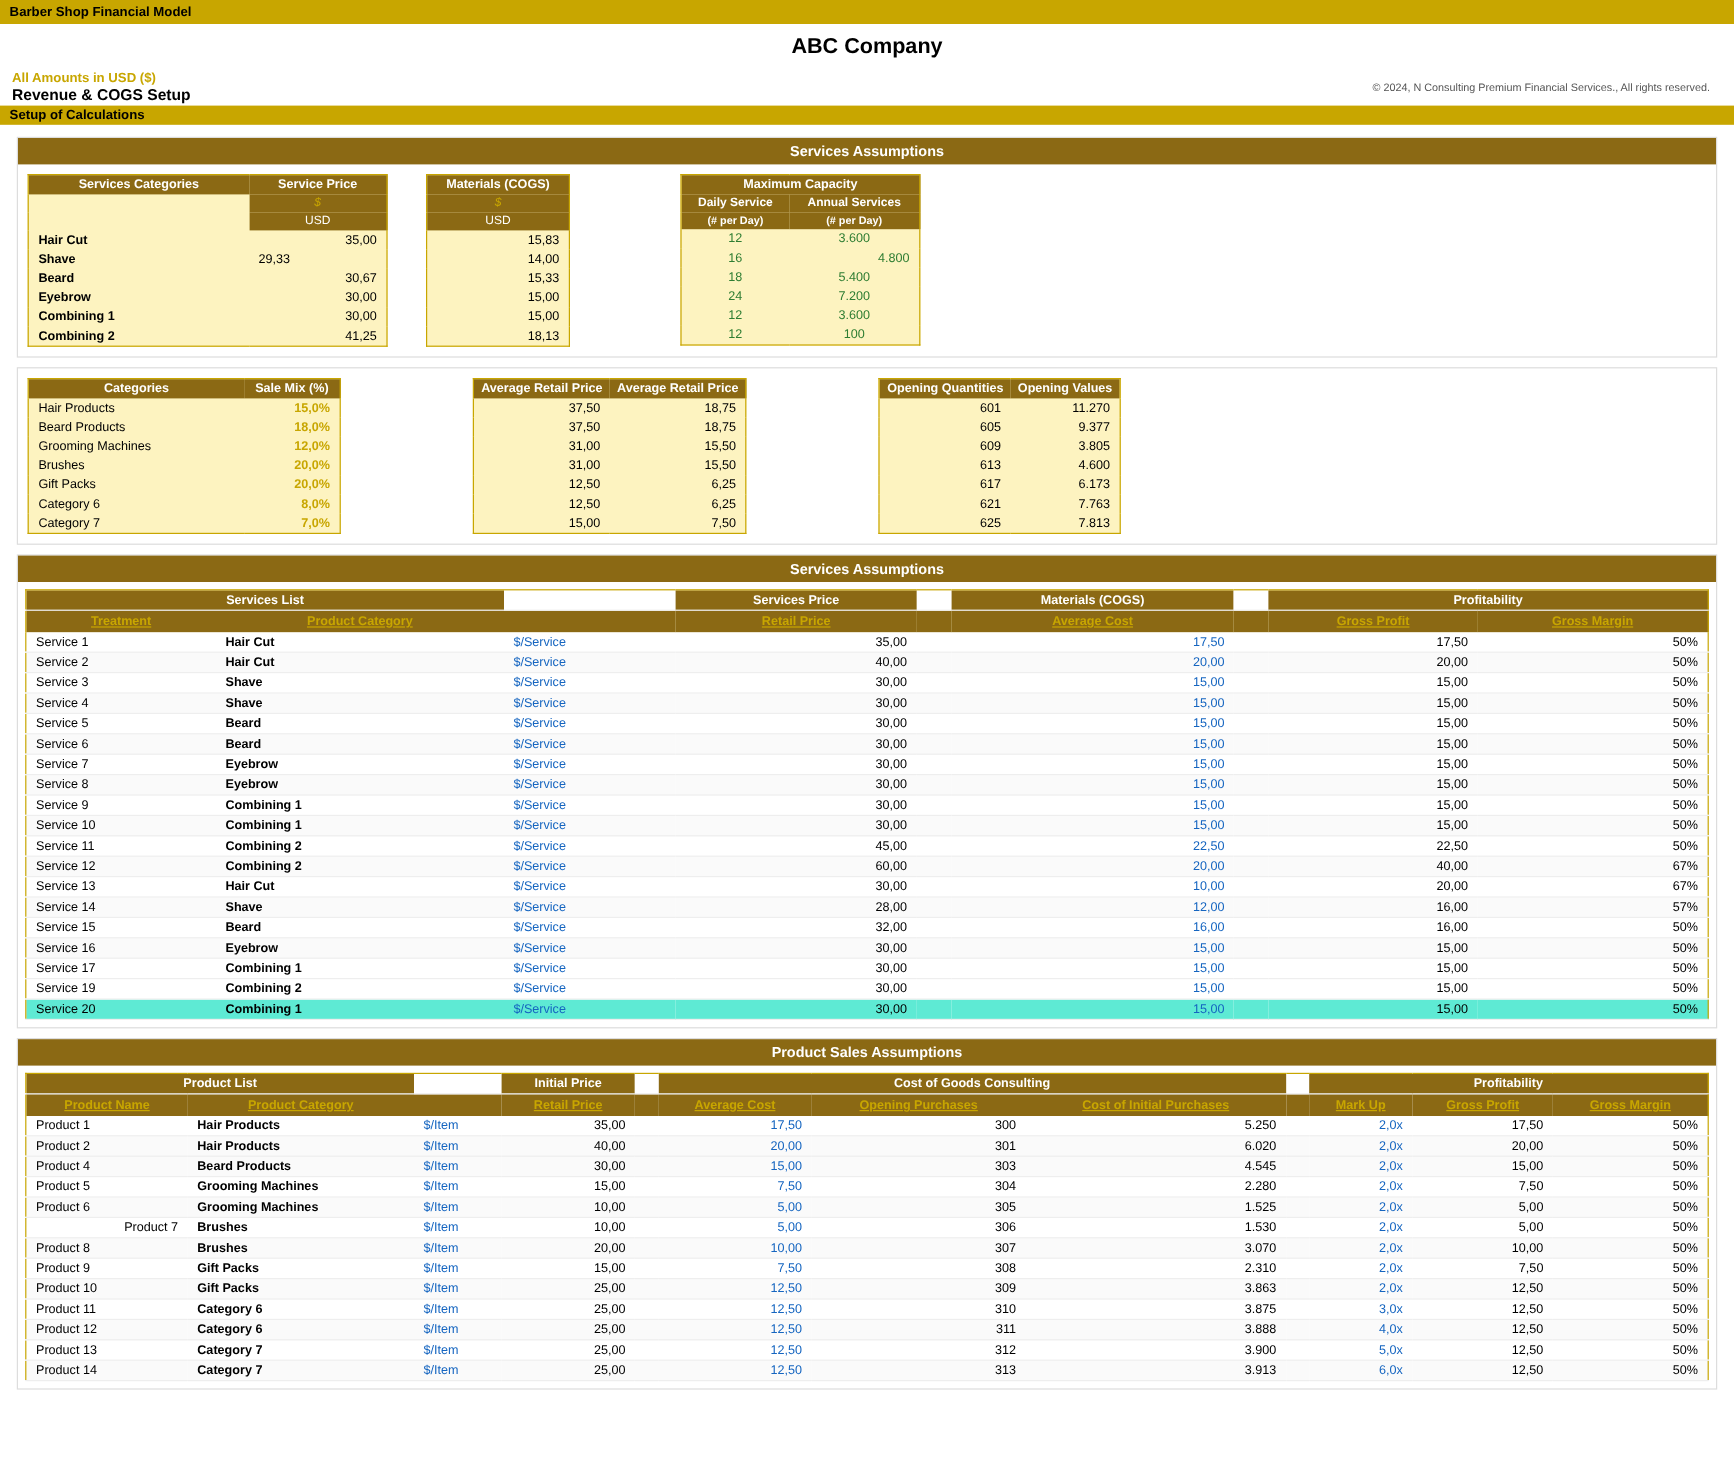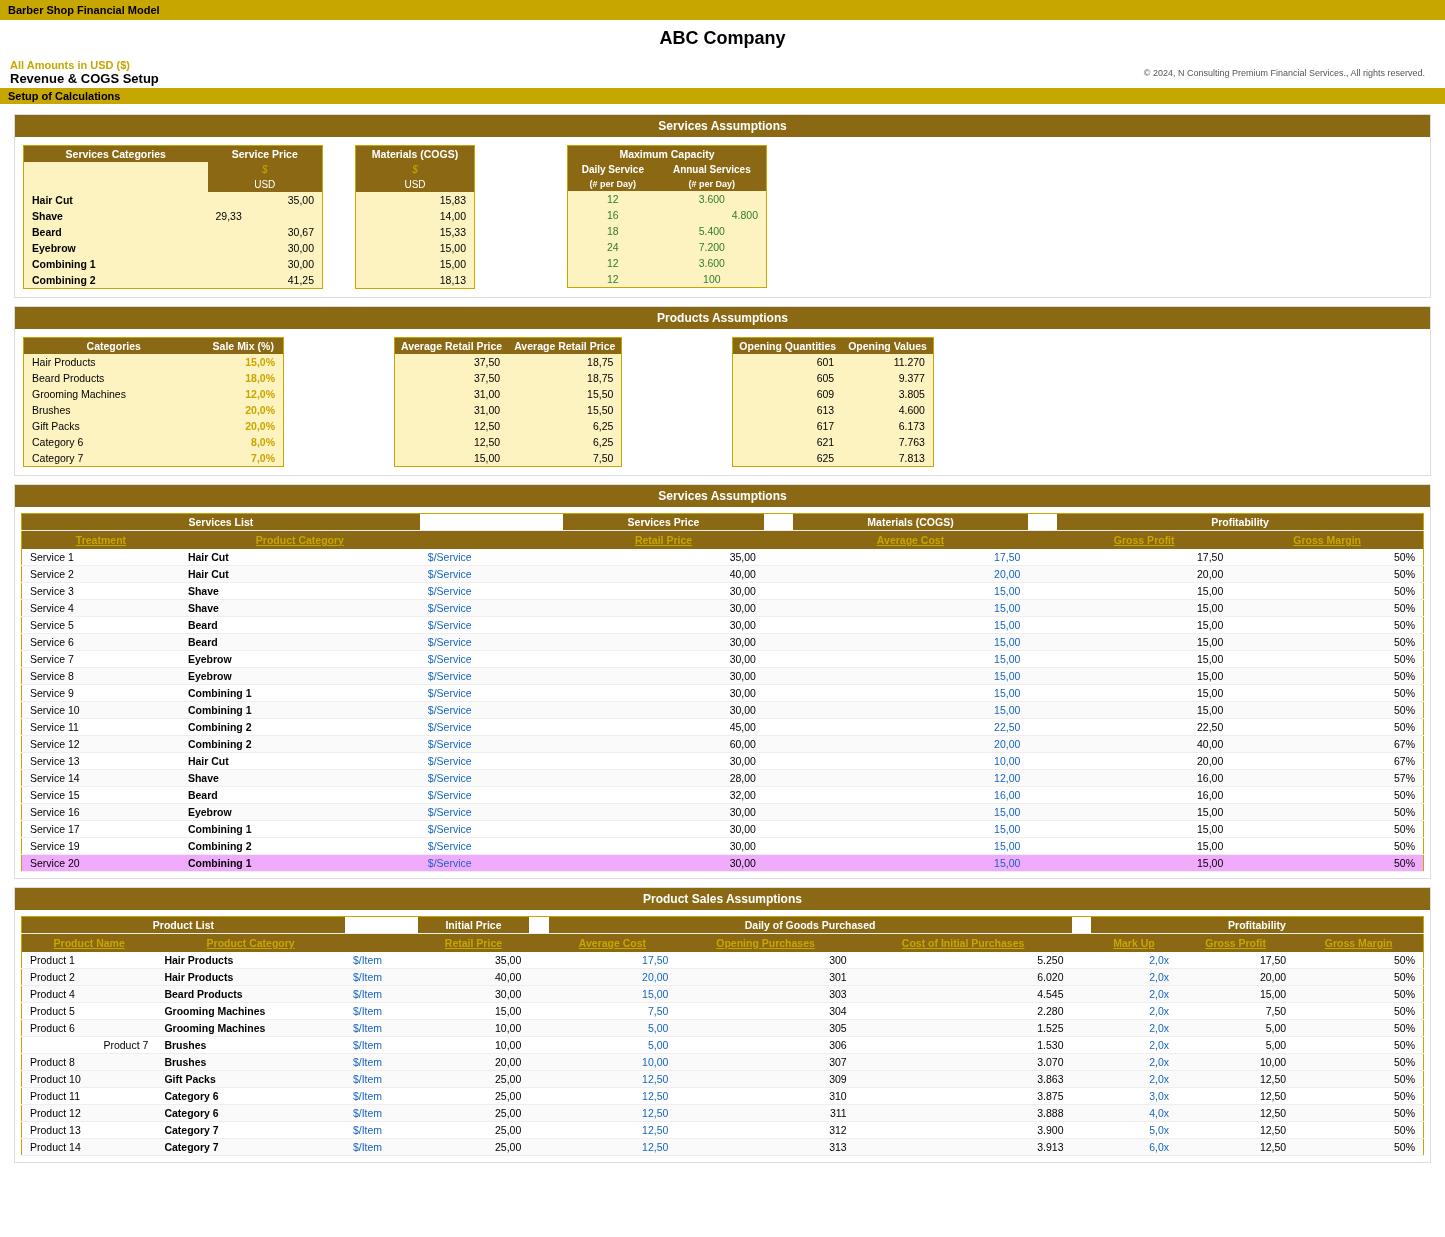--- a/index.html
+++ b/index.html
@@ -181,21 +181,20 @@
             <tr>
               <td style="text-align:center; padding:2px 8px; color:#2e7d32;">12</td>
               <td style="text-align:center; padding:2px 8px; color:#2e7d32;">100</td>
             </tr>
           </tbody>
       </table>
     </div>
   </div>
 
   <div class="section-container" style="margin-top:8px;">
-    <div class="section-title">Products Assumptions</div>
     <div style="padding:8px; display:flex; gap:30px; align-items:flex-start;">
 
       <table style="background:#fdf3c0; border:1px solid #c8a600; min-width:260px;">
         <thead>
           <tr>
             <th class="tbl-header" style="width:180px;">Categories</th>
             <th class="tbl-header" style="width:80px;">Sale Mix (%)</th>
           </tr>
         </thead>
         <tbody id="prod-cat-body">
@@ -528,21 +527,21 @@
     <td style="padding:2px 8px;">Service 19</td>
     <td style="padding:2px 8px; font-weight:bold;">Combining 2</td>
     <td style="padding:2px 8px; color:#1565c0;">$/Service</td>
     <td style="padding:2px 8px; text-align:right;">30,00</td>
     <td></td>
     <td style="padding:2px 8px; text-align:right; color:#1565c0;">15,00</td>
     <td></td>
     <td style="padding:2px 8px; text-align:right;">15,00</td>
     <td style="padding:2px 8px; text-align:right;">50%</td>
   </tr>
-            <tr style="background: #f0abfc;">
+            <tr style="background: #5eead4;">
     <td style="padding:2px 8px;">Service 20</td>
     <td style="padding:2px 8px; font-weight:bold;">Combining 1</td>
     <td style="padding:2px 8px; color:#1565c0;">$/Service</td>
     <td style="padding:2px 8px; text-align:right;">30,00</td>
     <td></td>
     <td style="padding:2px 8px; text-align:right; color:#1565c0;">15,00</td>
     <td></td>
     <td style="padding:2px 8px; text-align:right;">15,00</td>
     <td style="padding:2px 8px; text-align:right;">50%</td>
   </tr>
@@ -554,21 +553,21 @@
   <div class="section-container" style="margin-top:8px;">
     <div class="section-title">Product Sales Assumptions</div>
     <div style="padding:6px;">
       <table class="prod-table" style="width:100%; border:1px solid #c8a600;">
         <thead>
           <tr>
             <td colspan="2" class="colspan-header">Product List</td>
             <td colspan="1" class="tbl-header" style="background:#fff;"></td>
             <td colspan="1" class="colspan-header">Initial Price</td>
             <td colspan="1" class="tbl-header" style="background:#fff;"></td>
-            <td colspan="3" class="colspan-header">Daily of Goods Purchased</td>
+            <td colspan="3" class="colspan-header">Cost of Goods Consulting</td>
             <td colspan="1" class="tbl-header" style="background:#fff;"></td>
             <td colspan="3" class="colspan-header">Profitability</td>
           </tr>
           <tr>
             <th class="tbl-header" style="text-decoration:underline; color:#c8a600;">Product Name</th>
             <th class="tbl-header" style="text-decoration:underline; color:#c8a600;">Product Category</th>
             <th></th>
             <th class="tbl-header" style="text-decoration:underline; color:#c8a600;">Retail Price</th>
             <th></th>
             <th class="tbl-header" style="text-decoration:underline; color:#c8a600;">Average Cost</th>
@@ -672,20 +671,34 @@
     <td style="padding:2px 8px; text-align:right;">20,00</td>
     <td></td>
     <td style="padding:2px 8px; text-align:right; color:#1565c0;">10,00</td>
     <td style="padding:2px 8px; text-align:right;">307</td>
     <td style="padding:2px 8px; text-align:right;">3.070</td>
     <td></td>
     <td style="padding:2px 8px; text-align:right; color:#1565c0;">2,0x</td>
     <td style="padding:2px 8px; text-align:right;">10,00</td>
     <td style="padding:2px 8px; text-align:right;">50%</td>
   </tr>
+            <tr style="background: rgb(255, 255, 255);">
+    <td style="padding:2px 8px;">Product 9</td>
+    <td style="padding:2px 8px; font-weight:bold;">Gift Packs</td>
+    <td style="padding:2px 8px; color:#1565c0;">$/Item</td>
+    <td style="padding:2px 8px; text-align:right;">15,00</td>
+    <td></td>
+    <td style="padding:2px 8px; text-align:right; color:#1565c0;">7,50</td>
+    <td style="padding:2px 8px; text-align:right;">308</td>
+    <td style="padding:2px 8px; text-align:right;">2.310</td>
+    <td></td>
+    <td style="padding:2px 8px; text-align:right; color:#1565c0;">2,0x</td>
+    <td style="padding:2px 8px; text-align:right;">7,50</td>
+    <td style="padding:2px 8px; text-align:right;">50%</td>
+  </tr>
             <tr style="background: rgb(250, 250, 250);">
     <td style="padding:2px 8px;">Product 10</td>
     <td style="padding:2px 8px; font-weight:bold;">Gift Packs</td>
     <td style="padding:2px 8px; color:#1565c0;">$/Item</td>
     <td style="padding:2px 8px; text-align:right;">25,00</td>
     <td></td>
     <td style="padding:2px 8px; text-align:right; color:#1565c0;">12,50</td>
     <td style="padding:2px 8px; text-align:right;">309</td>
     <td style="padding:2px 8px; text-align:right;">3.863</td>
     <td></td>

